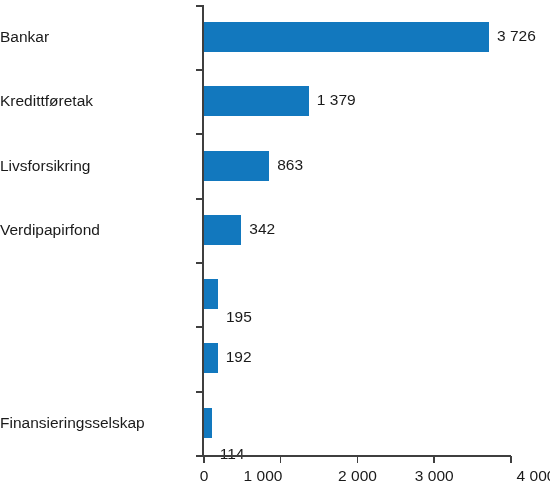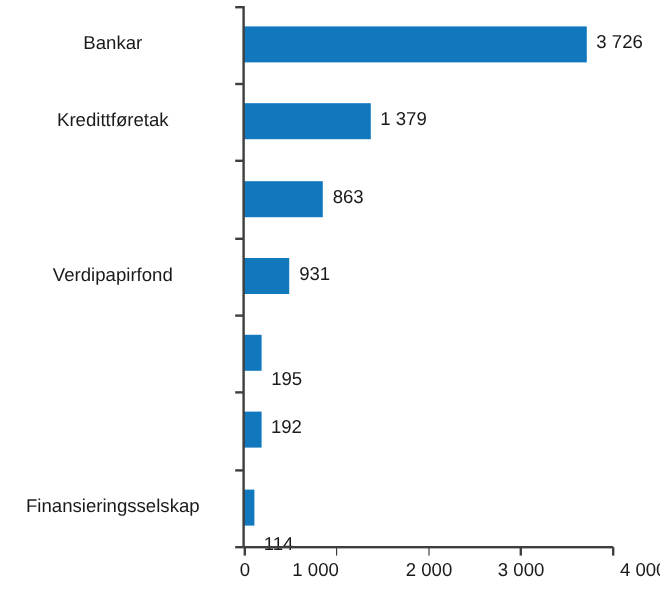--- a/index.html
+++ b/index.html
@@ -34,21 +34,21 @@
     position: absolute;
     left: 0px;
     top: 5px;
     width: 188px;
     height: 450px;
   }
   .cat-label {
     position: absolute;
     right: 0;
     width: 188px;
-    text-align: center;
+    text-align: left;
     font-size: 15.5px;
     color: #1a1a1a;
     line-height: 1;
     white-space: nowrap;
   }
 
   
   .bar-row {
     position: absolute;
     left: 0;
@@ -112,20 +112,21 @@
   }
 </style>
 </head>
 <body>
 
 <div id="chart-root">
 
   <div class="cat-labels">
     <div class="cat-label" style="top:24px;">Bankar</div>
     <div class="cat-label" style="top:88px;">Kredittføretak</div>
+    <div class="cat-label" style="top:153px;">Livsforsikring</div>
     <div class="cat-label" style="top:217px;">Verdipapirfond</div>
     <div class="cat-label" style="top:410px;">Finansieringsselskap</div>
   </div>
 
   <div class="plot-area">
 
     <div class="bar-row" style="top:0px;">
       <div class="bar" style="width: 285.971px; background: rgb(18, 120, 190);"></div>
       <div class="bar-value" style="left: 293.971px;">3 726</div>
     </div>
@@ -135,21 +136,21 @@
       <div class="bar-value" style="left: 113.838px;">1 379</div>
     </div>
 
     <div class="bar-row" style="top:128.57px;">
       <div class="bar" style="width: 66.2352px; background: rgb(18, 120, 190);"></div>
       <div class="bar-value" style="left: 74.2352px;">863</div>
     </div>
 
     <div class="bar-row" style="top:192.85px;">
       <div class="bar" style="width: 38.2982px; background: rgb(18, 120, 190);"></div>
-      <div class="bar-value" style="left: 46.2982px;">931</div>
+      <div class="bar-value" style="left: 46.2982px;">342</div>
     </div>
 
     <div class="bar-row" style="top:257.14px;">
       <div class="bar" style="width: 14.9663px; background: rgb(18, 120, 190);"></div>
       <div class="bar-value" style="left: 22.9662px; margin-top: 24px;">195</div>
     </div>
 
     <div class="bar-row" style="top:321.42px;">
       <div class="bar" style="width: 14.736px; background: rgb(18, 120, 190);"></div>
       <div class="bar-value" style="left: 22.736px;">192</div>

